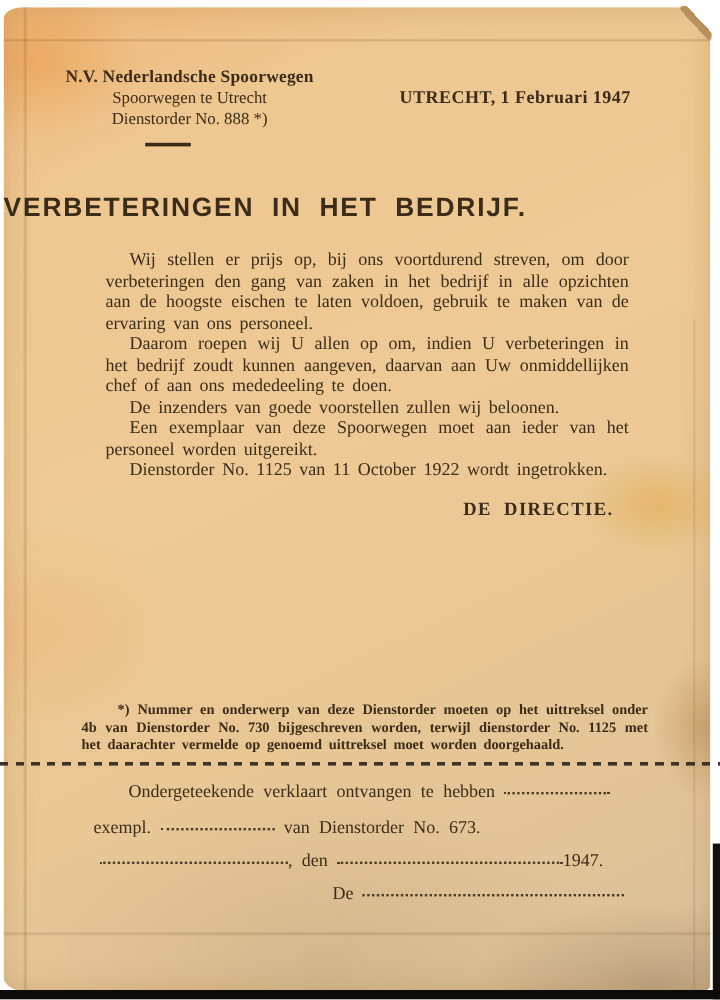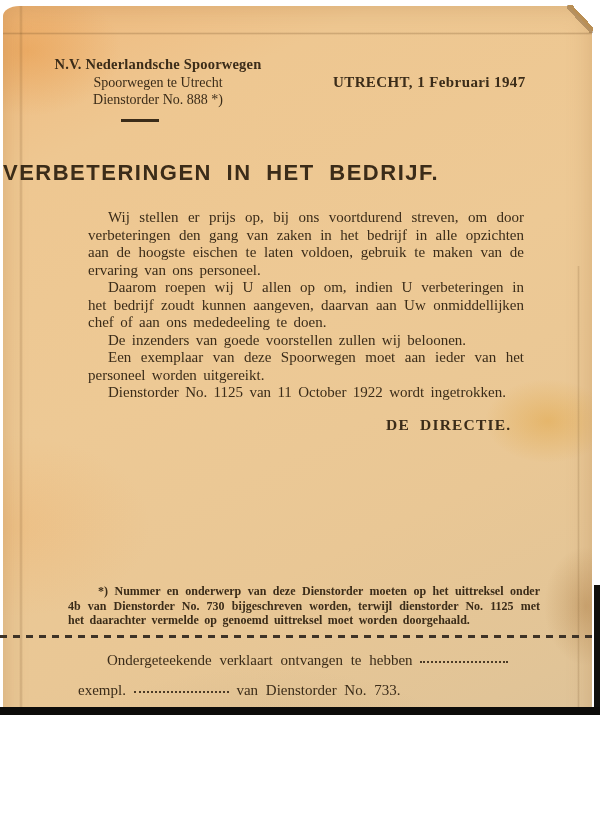--- a/index.html
+++ b/index.html
@@ -1,17 +1,17 @@
 <!DOCTYPE html>
 <html><head>
 <meta charset="utf-8">
 <style>
   html,body{margin:0;padding:0;}
   .stage{
-    position:relative;width:600px;height:715px;overflow:hidden;
+    position:relative;width:600px;height:833px;overflow:hidden;
     background:#ffffff;
     font-family:"Liberation Serif", serif;
   }
   
   .scan-bottom{position:absolute;left:0;bottom:0;width:100%;height:8px;background:#0d0c0a;}
   .scan-right-sliver{position:absolute;right:0;bottom:0;width:6px;height:130px;background:#11100d;}
   
   .paper{
     position:absolute;left:3px;top:6px;width:589px;height:820px;
     border-radius:16px 3px 8px 18px / 10px 14px 5px 12px;
@@ -100,21 +100,21 @@
   <div class="tear-line"></div>
 
   <div class="form-line fl1 ink">
     <span>Ondergeteekende verklaart ontvangen te hebben</span>
     <span class="dots" style="width:88px"></span>
   </div>
 
   <div class="form-line fl2 ink">
     <span>exempl.</span>
     <span class="dots" style="width:95px"></span>
-    <span>van Dienstorder No. 733.</span>
+    <span>van Dienstorder No. 673.</span>
   </div>
 
   <div class="form-line fl3 ink">
     <span class="dots" style="width:157px"></span><span>, den</span>
     <span class="dots" style="width:188px"></span><span>1947.</span>
   </div>
 
   <div class="form-line fl4 ink">
     <span>De</span>
     <span class="dots" style="width:218px"></span>

